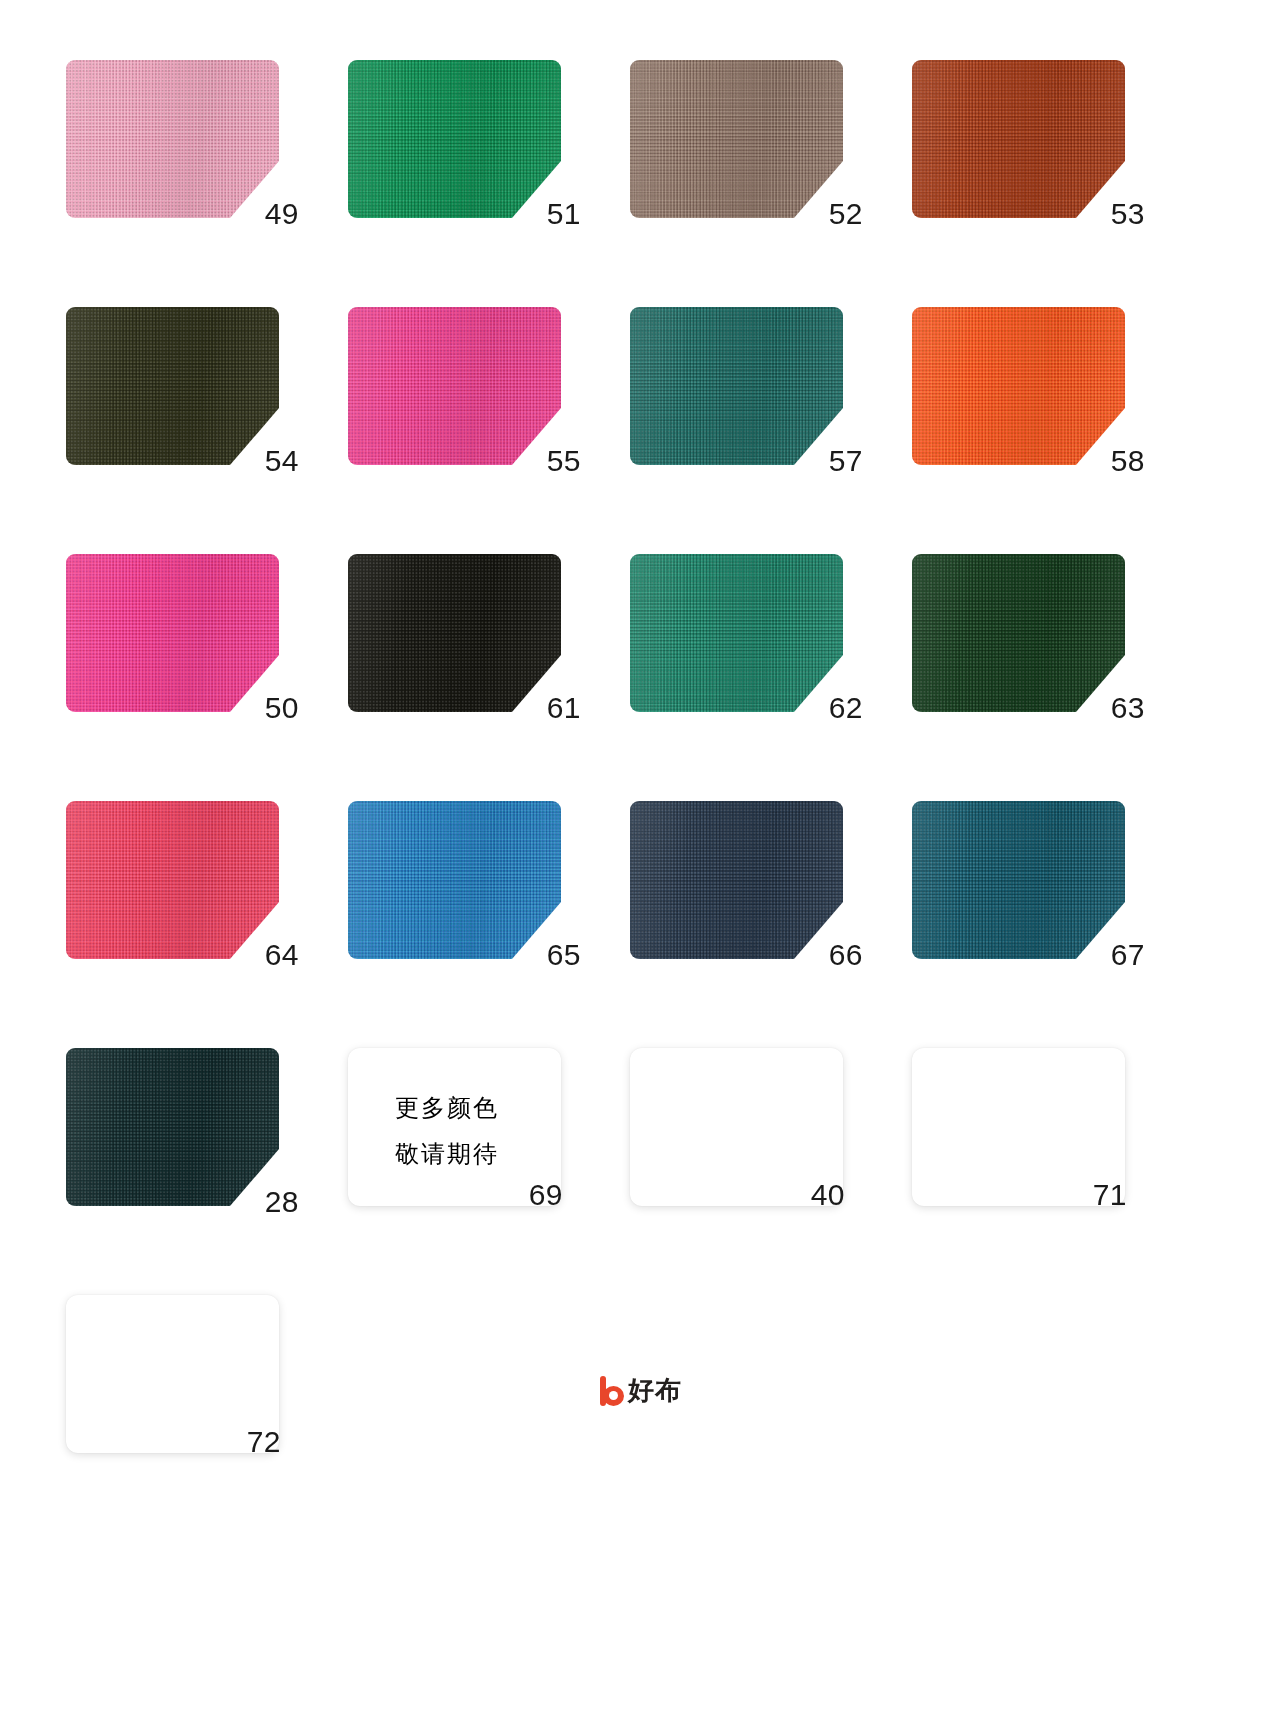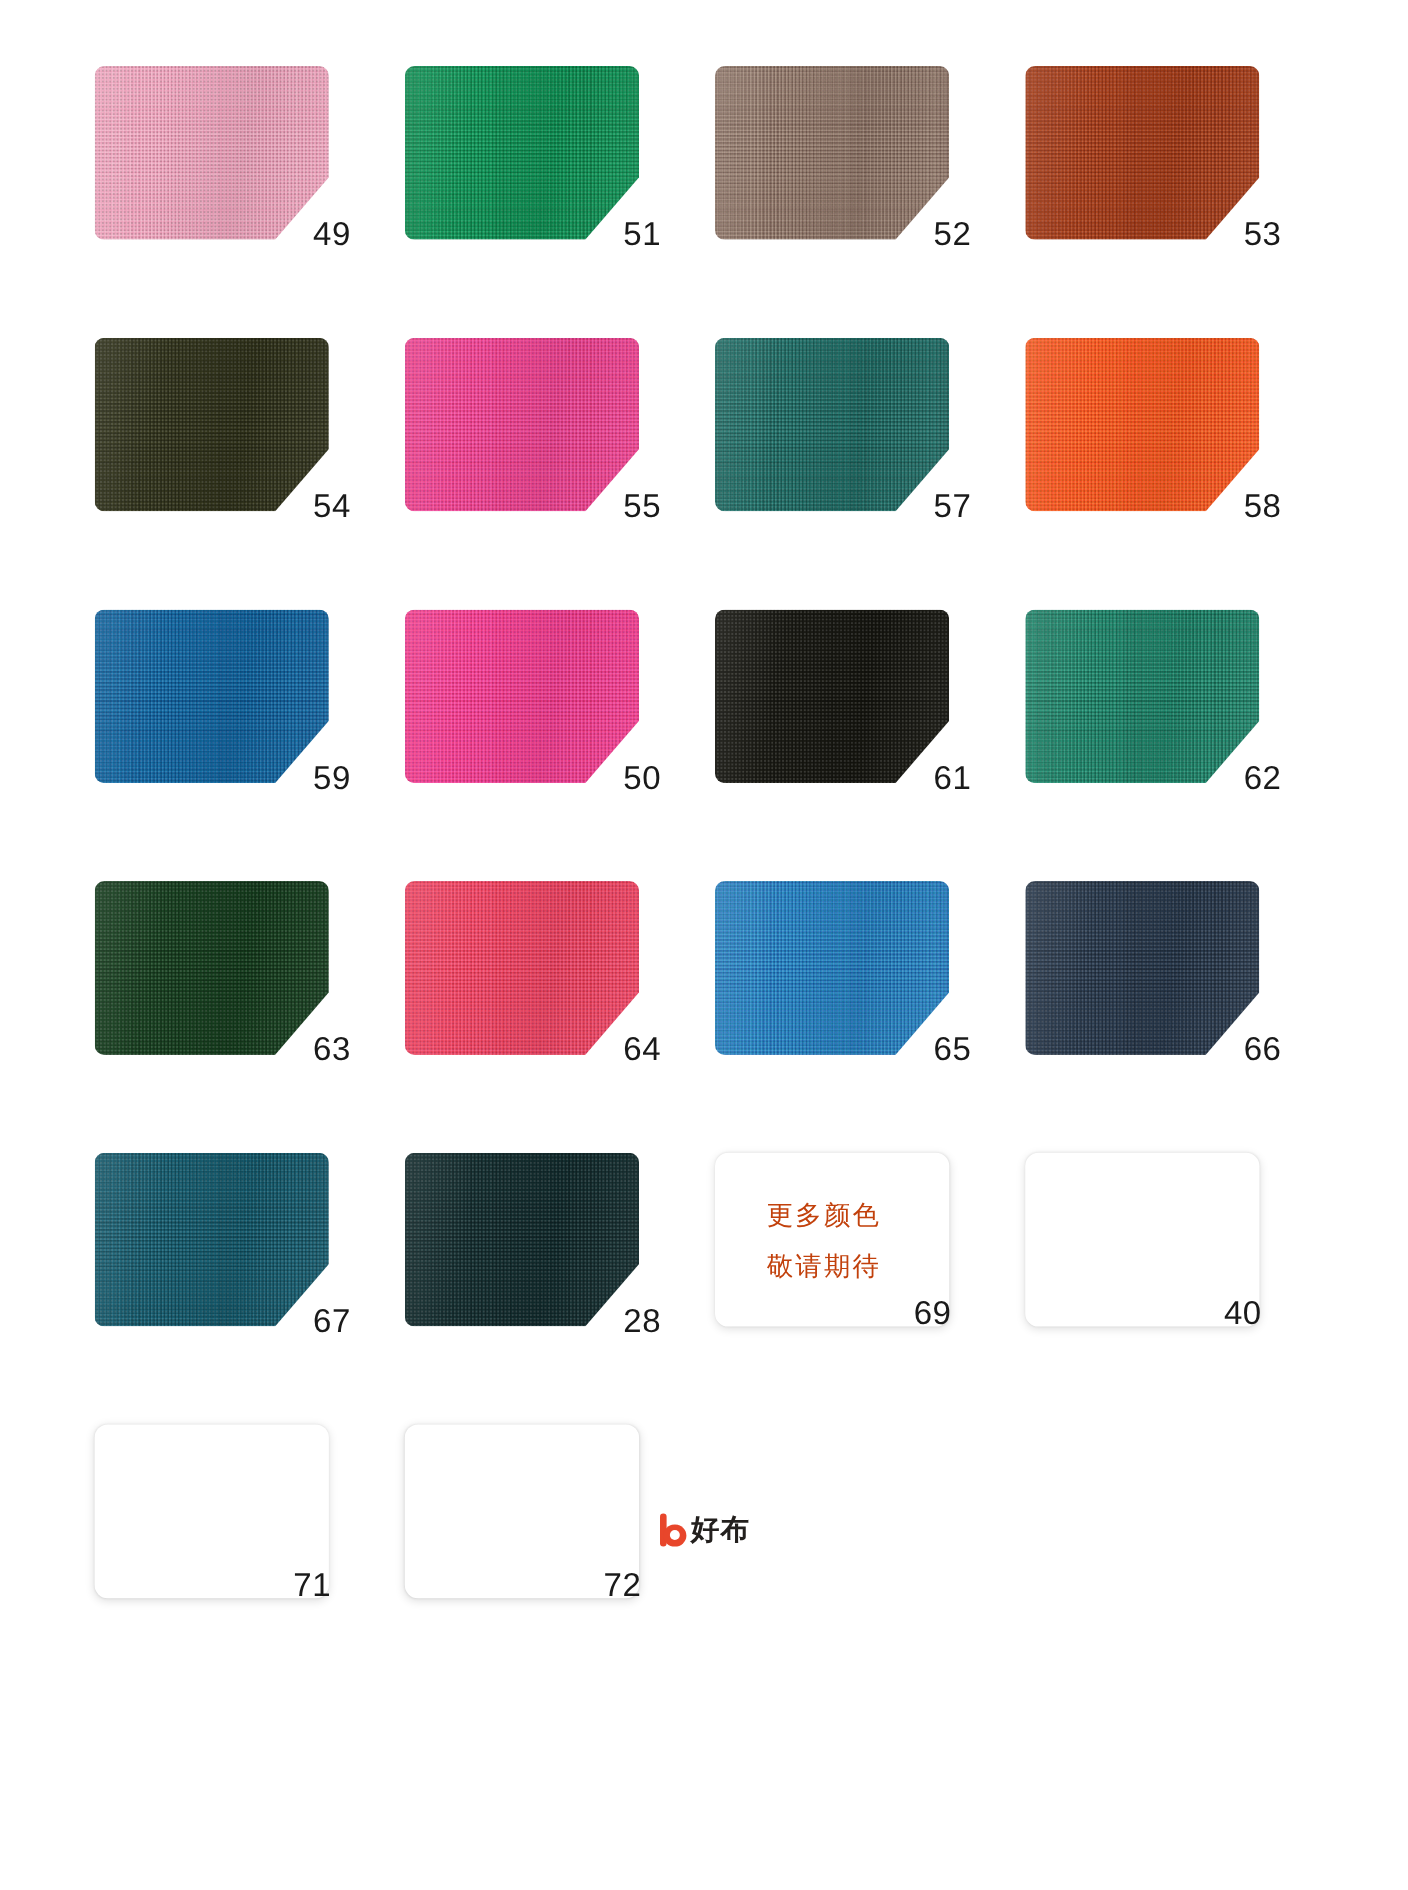--- a/index.html
+++ b/index.html
@@ -13,21 +13,21 @@
     font-family: "Liberation Sans", "DejaVu Sans", sans-serif;
     position: relative;
     overflow: hidden;
   }
 
   .page {
     width: 1280px;
     height: 1446px;
     background: #ffffff;
     box-sizing: border-box;
-    padding: 60px 86px 0 86px;
+    padding: 60px 86px 0 66px;
     position: relative;
   }
 
   .grid {
     display: grid;
     grid-template-columns: repeat(4, 233px);
     column-gap: 49px;
     row-gap: 87px;
     justify-content: start;
   }
@@ -98,25 +98,25 @@
     width: 213px;
     height: 158px;
     border-radius: 12px;
     background: #ffffff;
     box-shadow: 0 2px 9px rgba(0,0,0,0.13), 0 0 2px rgba(0,0,0,0.07);
   }
   .blankcard .cn {
     position: absolute;
     left: 47px;
     top: 38px;
-    color: #c2410c;
+    color: #000000;
     font-size: 24px;
     line-height: 44px;
     letter-spacing: 2px;
-    font-family: Liberation Mono, monospace;
+    font-family: Liberation Sans, sans-serif;
     white-space: nowrap;
   }
 
   
   .num {
     position: absolute;
     right: 0px;
     bottom: -9px;
     font-size: 30px;
     color: #1a1a1a;
@@ -250,29 +250,20 @@
         <div class="num">57</div>
       </div>
       <div class="cell">
         <div class="swatch">
           <div class="base" style="background: rgb(247, 87, 30);"></div>
           <div class="weave"></div>
           <div class="stipple"></div>
           <div class="sheen"></div>
         </div>
         <div class="num">58</div>
-      </div>
-      <div class="cell">
-        <div class="swatch">
-          <div class="base" style="background: rgb(16, 99, 158);"></div>
-          <div class="weave"></div>
-          <div class="stipple"></div>
-          <div class="sheen"></div>
-        </div>
-        <div class="num">59</div>
       </div>
       <div class="cell">
         <div class="swatch">
           <div class="base" style="background: rgb(243, 62, 146);"></div>
           <div class="weave"></div>
           <div class="stipple"></div>
           <div class="sheen"></div>
         </div>
         <div class="num">50</div>
       </div>

